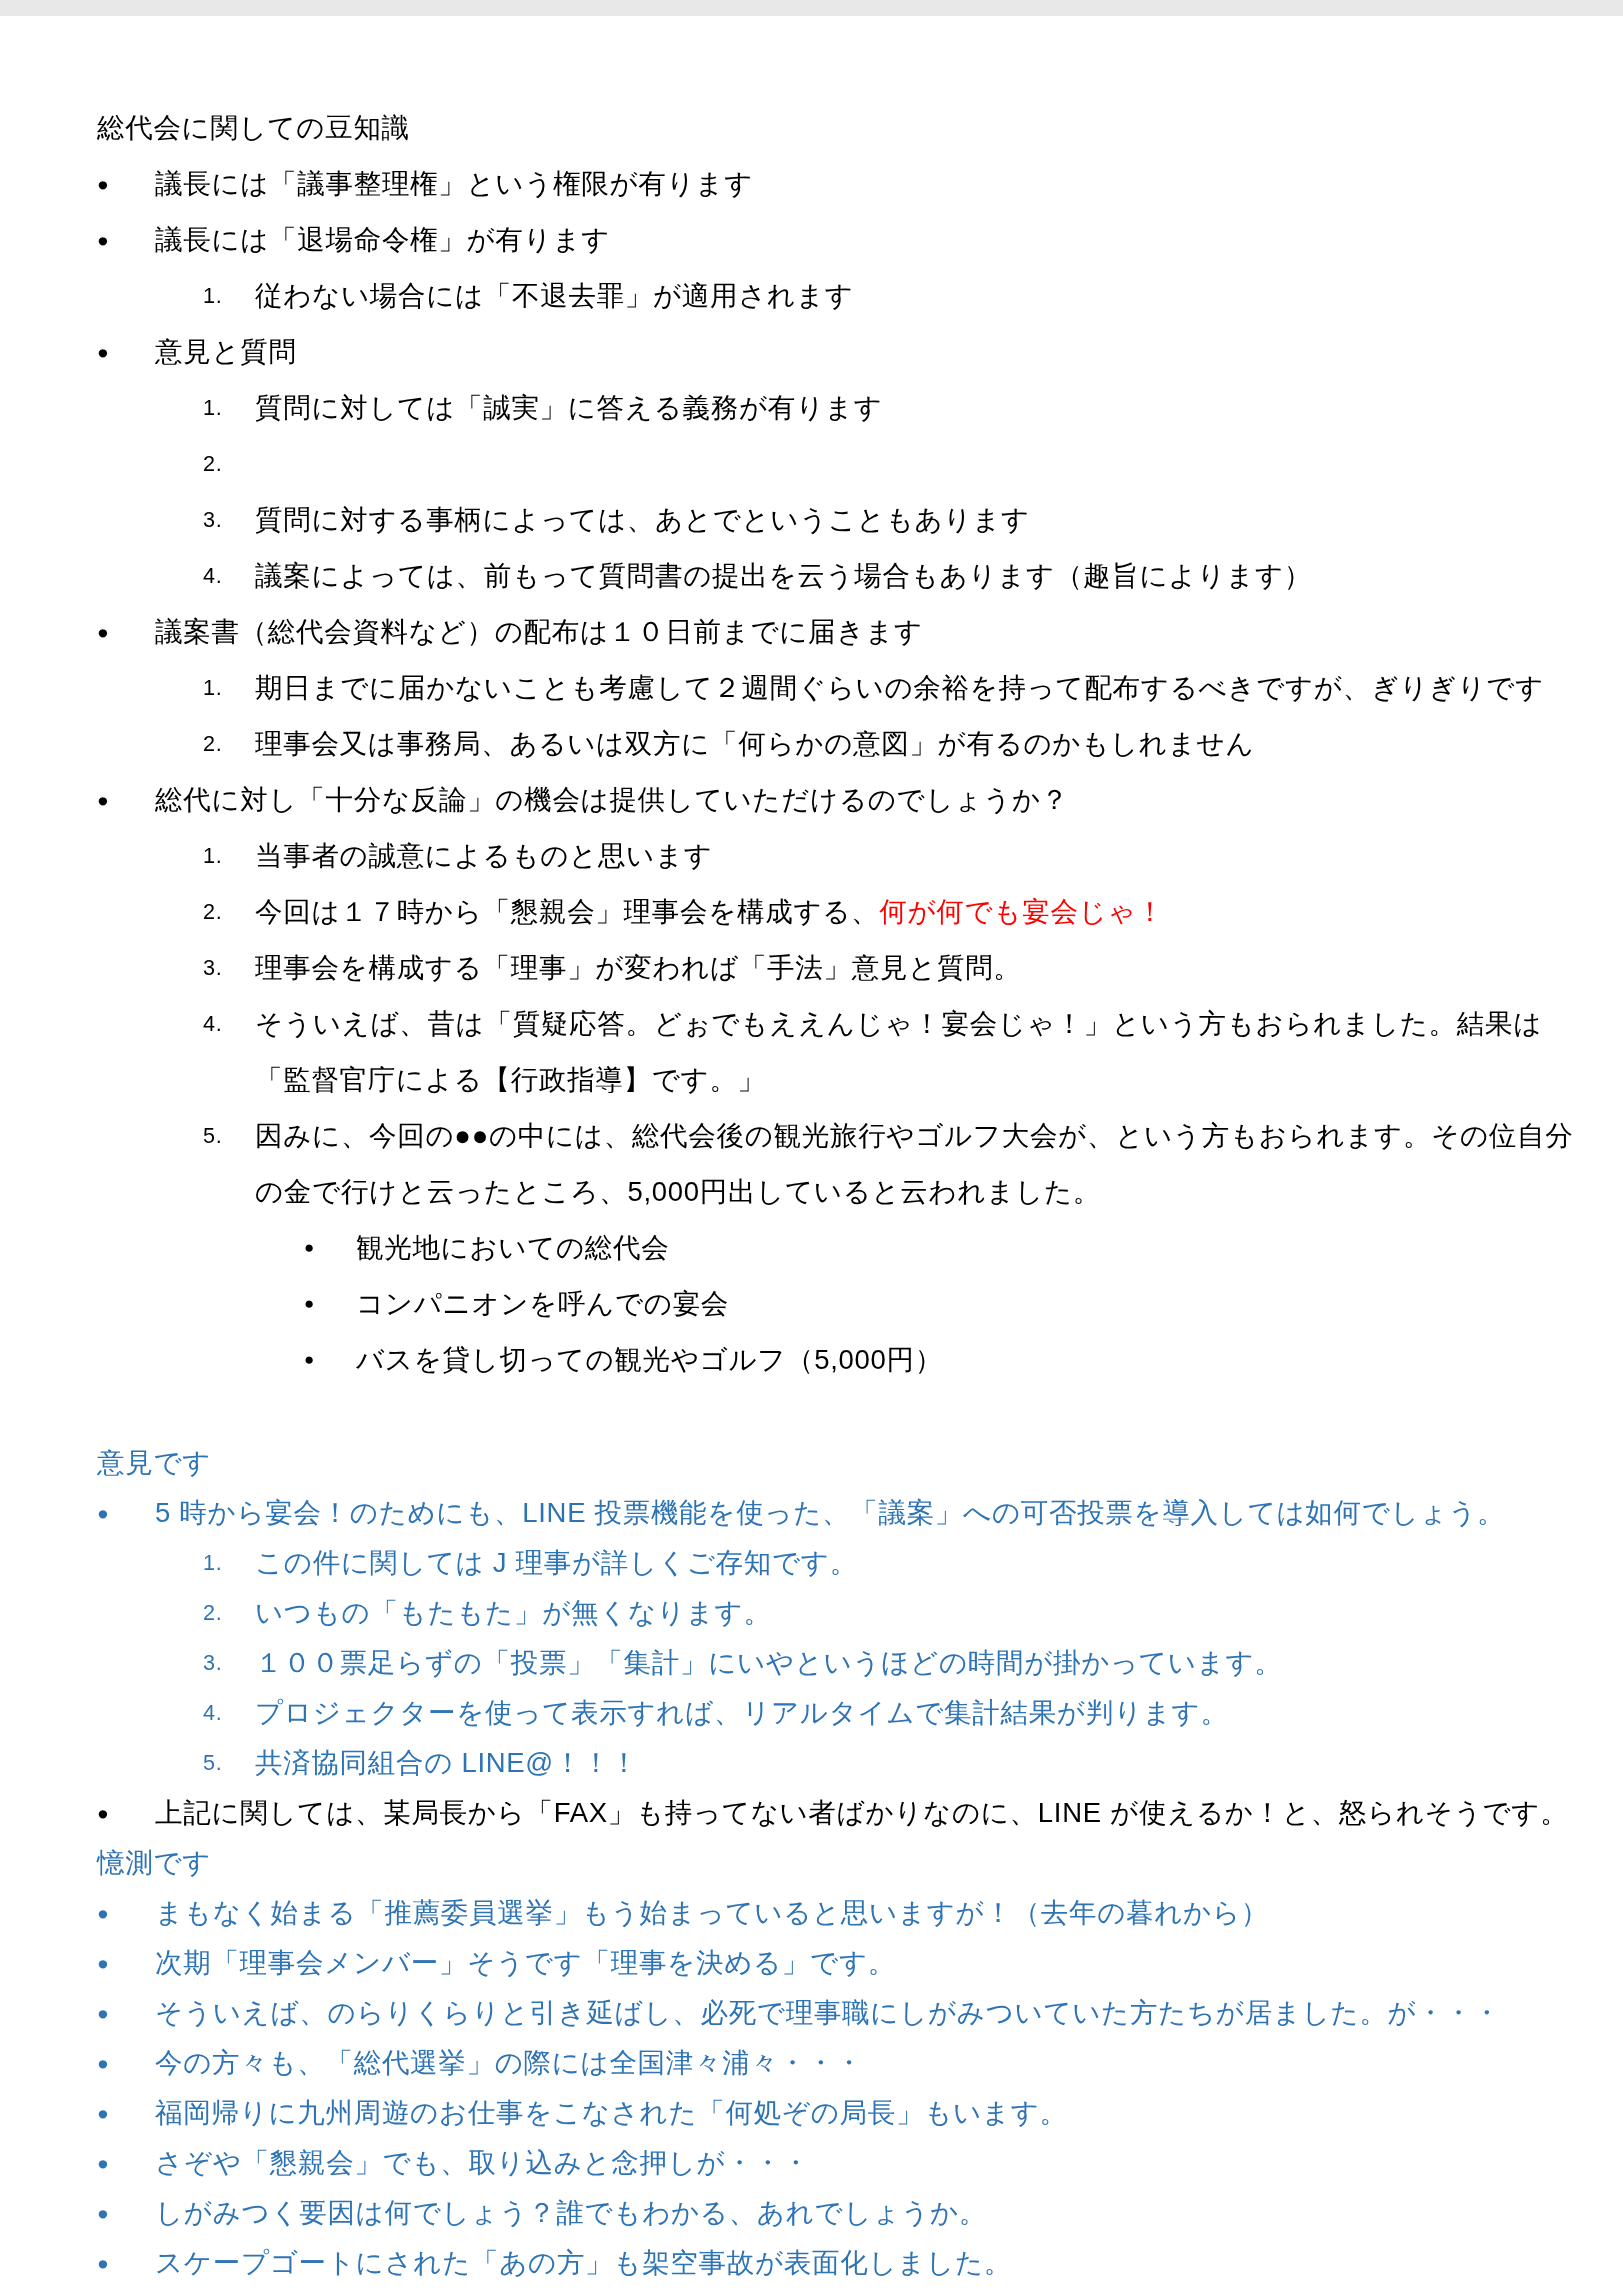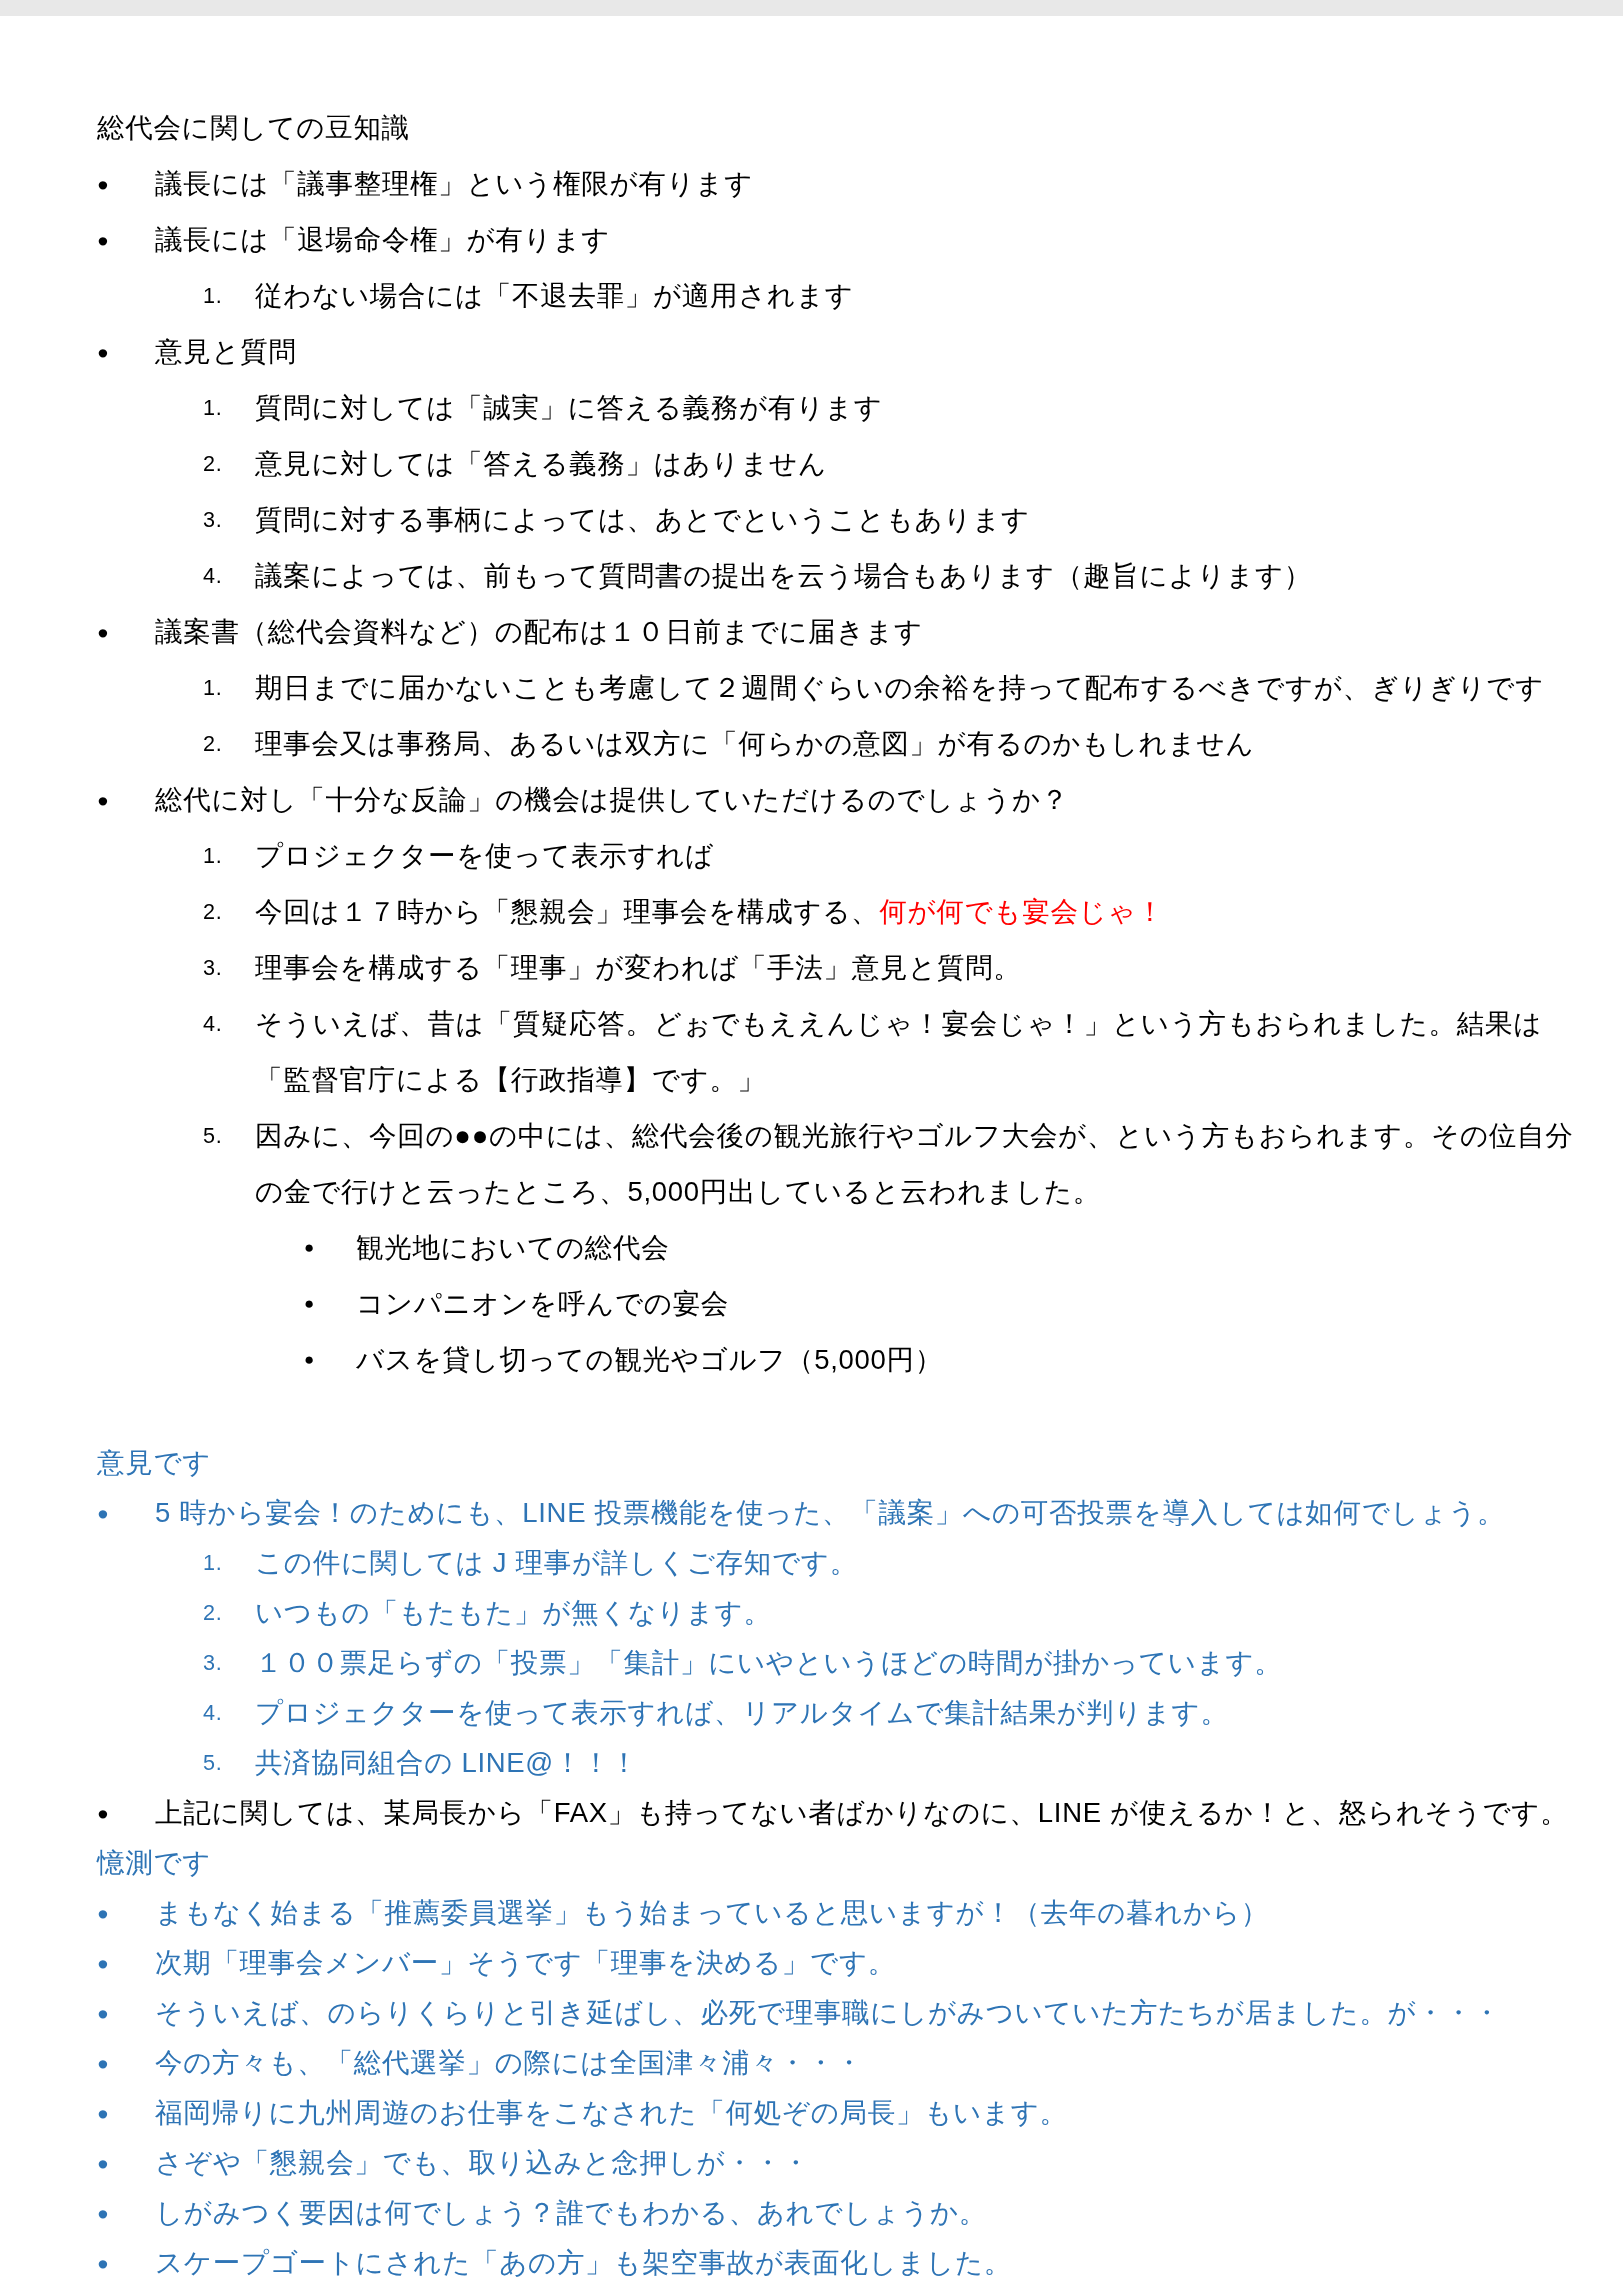--- a/index.html
+++ b/index.html
@@ -60,21 +60,20 @@
     <div class="row lv1">
       <span class="marker">●</span>
       <span class="text">意見と質問</span>
     </div>
     <div class="row lv2">
       <span class="num">1.</span>
       <span class="text">質問に対しては「誠実」に答える義務が有ります</span>
     </div>
     <div class="row lv2">
       <span class="num">2.</span>
-      <span class="text">意見に対しては「答える義務」はありません</span>
     </div>
     <div class="row lv2">
       <span class="num">3.</span>
       <span class="text">質問に対する事柄によっては、あとでということもあります</span>
     </div>
     <div class="row lv2">
       <span class="num">4.</span>
       <span class="text">議案によっては、前もって質問書の提出を云う場合もあります（趣旨によります）</span>
     </div>
     <div class="row lv1">
@@ -88,21 +87,21 @@
     <div class="row lv2">
       <span class="num">2.</span>
       <span class="text">理事会又は事務局、あるいは双方に「何らかの意図」が有るのかもしれません</span>
     </div>
     <div class="row lv1">
       <span class="marker">●</span>
       <span class="text">総代に対し「十分な反論」の機会は提供していただけるのでしょうか？</span>
     </div>
     <div class="row lv2">
       <span class="num">1.</span>
-      <span class="text">プロジェクターを使って表示すれば</span>
+      <span class="text">当事者の誠意によるものと思います</span>
     </div>
     <div class="row lv2">
       <span class="num">2.</span>
       <span class="text"><span>今回は１７時から「懇親会」理事会を構成する、</span><span class="c-red">何が何でも宴会じゃ！</span></span>
     </div>
     <div class="row lv2">
       <span class="num">3.</span>
       <span class="text">理事会を構成する「理事」が変われば「手法」意見と質問。</span>
     </div>
     <div class="row lv2">

